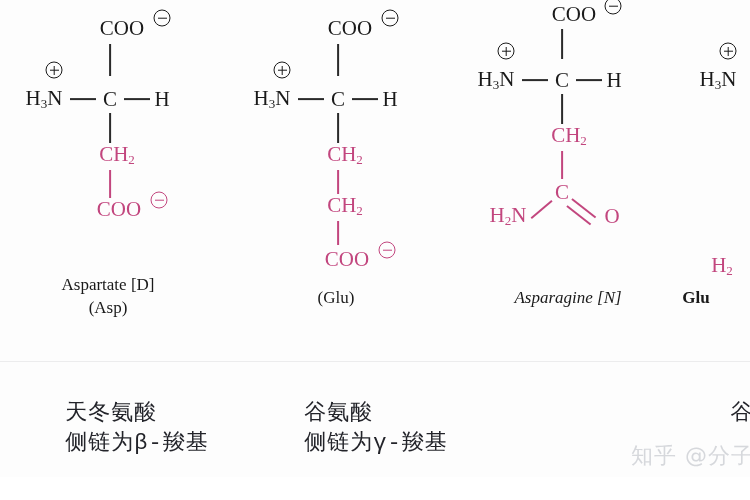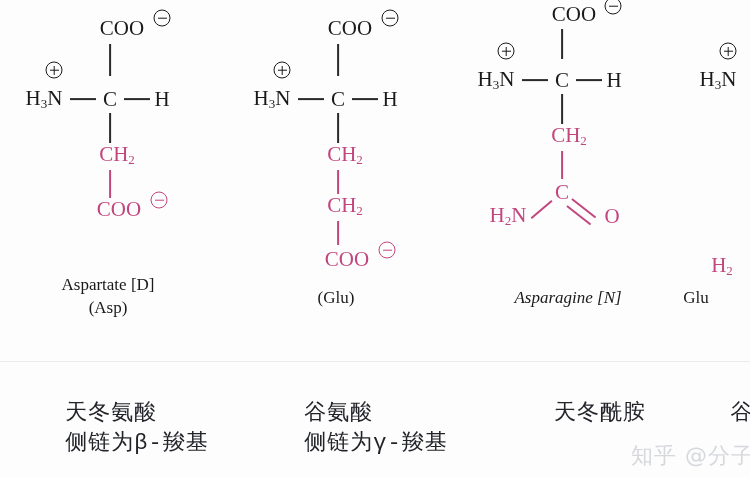--- a/index.html
+++ b/index.html
@@ -261,39 +261,36 @@
   </div>
 
   <div class="name-label" style="left:336px; top:287px;">
     <span class="abbr">(Glu)</span>
   </div>
 
   <div class="name-label" style="left:568px; top:287px;font-style:italic;">
     <span>Asparagine [N]</span>
   </div>
 
-  <div class="name-label" style="left:696px; top:287px;">
+  <div class="name-label" style="left:696px; top:287px;font-weight:bold;">
     <span>Glu</span>
   </div>
 
   <div class="divider"></div>
 
   <div class="cn-block" style="left:137px; top:396px;">
     <span>天冬氨酸</span>
     <span class="cn-sub">侧链为β-羧基</span>
   </div>
 
   <div class="cn-block" style="left:376px; top:396px;">
     <span>谷氨酸</span>
     <span class="cn-sub">侧链为γ-羧基</span>
   </div>
 
-  <div class="cn-block" style="left:600px; top:396px;">
-    <span>天冬酰胺</span>
-  </div>
 
   <div class="cn-block" style="left:742px; top:396px;">
     <span>谷</span>
   </div>
 
   <div class="watermark">知乎 @分子</div>
 
 </div>
 
 </body></html>

